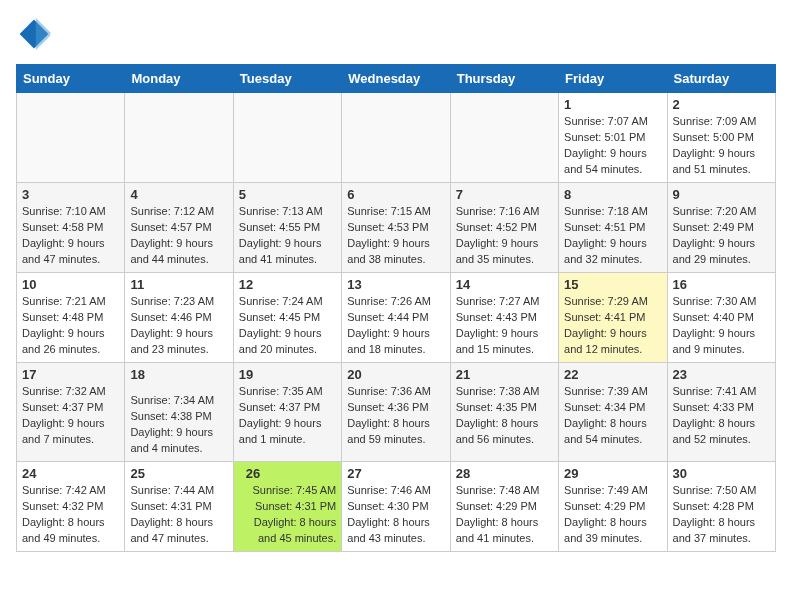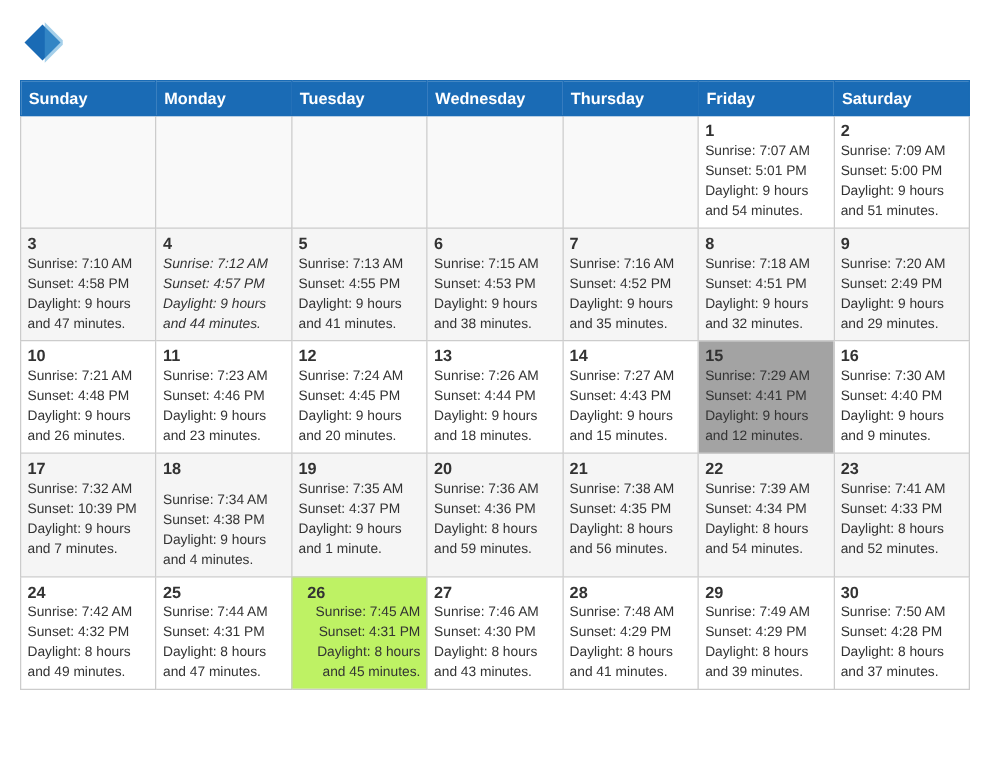--- a/index.html
+++ b/index.html
@@ -148,21 +148,21 @@
       </tr>
       <tr>
         <td style="background: rgb(245, 245, 245);">
           <span class="day-num">3</span>
           <div class="day-info" style="white-space: pre-line;">Sunrise: 7:10 AM
 Sunset: 4:58 PM
 Daylight: 9 hours and 47 minutes.</div>
         </td>
         <td style="background: rgb(245, 245, 245);">
           <span class="day-num">4</span>
-          <div class="day-info" style="white-space: pre-line; font-style: italic;">Sunrise: 7:12 AM
+          <div class="day-info" style="white-space: pre-line;">Sunrise: 7:12 AM
 Sunset: 4:57 PM
 Daylight: 9 hours and 44 minutes.</div>
         </td>
         <td style="background: rgb(245, 245, 245);">
           <span class="day-num">5</span>
           <div class="day-info" style="white-space: pre-line;">Sunrise: 7:13 AM
 Sunset: 4:55 PM
 Daylight: 9 hours and 41 minutes.</div>
         </td>
         <td style="background: rgb(245, 245, 245);">
@@ -214,38 +214,38 @@
           <div class="day-info" style="white-space: pre-line;">Sunrise: 7:26 AM
 Sunset: 4:44 PM
 Daylight: 9 hours and 18 minutes.</div>
         </td>
         <td style="background: rgb(255, 255, 255);">
           <span class="day-num">14</span>
           <div class="day-info" style="white-space: pre-line;">Sunrise: 7:27 AM
 Sunset: 4:43 PM
 Daylight: 9 hours and 15 minutes.</div>
         </td>
-        <td style="background: #a3a3a3;">
+        <td style="background: #fef9c3;">
           <span class="day-num">15</span>
           <div class="day-info" style="white-space: pre-line;">Sunrise: 7:29 AM
 Sunset: 4:41 PM
 Daylight: 9 hours and 12 minutes.</div>
         </td>
         <td style="background: rgb(255, 255, 255);">
           <span class="day-num">16</span>
           <div class="day-info" style="white-space: pre-line;">Sunrise: 7:30 AM
 Sunset: 4:40 PM
 Daylight: 9 hours and 9 minutes.</div>
         </td>
       </tr>
       <tr>
         <td style="background: rgb(245, 245, 245);">
           <span class="day-num">17</span>
           <div class="day-info" style="white-space: pre-line;">Sunrise: 7:32 AM
-Sunset: 10:39 PM
+Sunset: 4:37 PM
 Daylight: 9 hours and 7 minutes.</div>
         </td>
         <td style="background: rgb(245, 245, 245);">
           <span class="day-num">18</span>
           <div class="day-info" style="white-space: pre-line; margin-top: 11px;">Sunrise: 7:34 AM
 Sunset: 4:38 PM
 Daylight: 9 hours and 4 minutes.</div>
         </td>
         <td style="background: rgb(245, 245, 245);">
           <span class="day-num">19</span>

